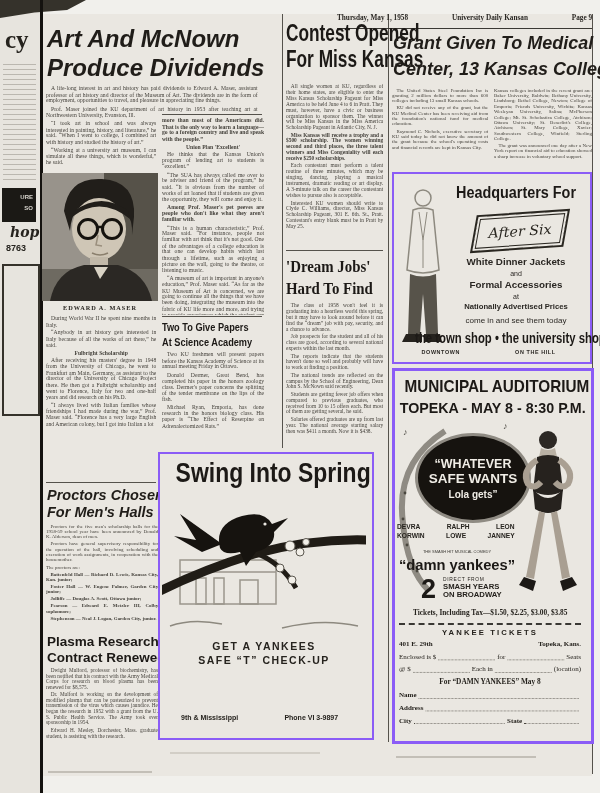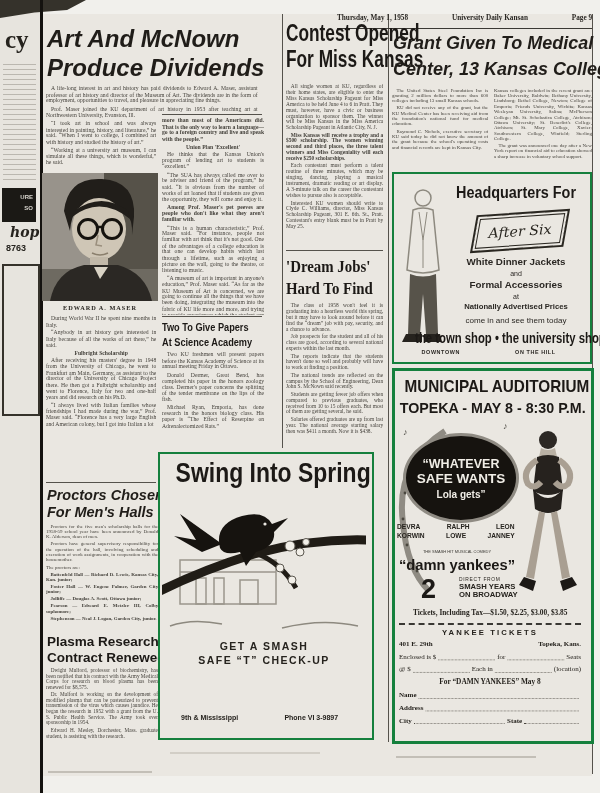--- a/index.html
+++ b/index.html
@@ -12,21 +12,21 @@
   .bt p{margin:0 0 3px;text-indent:8px}
   .bt p.ni{text-indent:0}
   .bt .sub{font-weight:bold;text-align:center;text-indent:0;margin:3px 0 2px}
   .bold{font-weight:bold}
   .rule{position:absolute;background:#55524c}
   .vrule{position:absolute;background:#55524c;width:1px}
   .hl-it{font-family:"Liberation Sans",sans-serif;font-style:italic;font-weight:bold;color:#201d19;white-space:nowrap}
   .hl-go{font-family:"Liberation Sans",sans-serif;font-weight:bold;color:#1c1916;white-space:nowrap}
   .cx{display:block;transform-origin:center top;white-space:nowrap;text-align:center}
   .lx{display:inline-block;transform-origin:left top;white-space:nowrap}
-  .adbox{position:absolute;border:2px solid #15803d;background:#eae7e1}
+  .adbox{position:absolute;border:2px solid #8b5cf6;background:#eae7e1}
   .leader{display:inline-block;border-bottom:1.5px dotted #4a473f;height:8px;flex:1;margin:0 3px}
   .frow{display:flex;align-items:flex-end;font-size:10px;margin-bottom:7px}
   .aslogo{position:absolute;width:88px;height:34px;border:2px solid #2a2721;background:#eae7e1;
           transform:skewX(-14deg) rotate(-4deg);display:flex;align-items:center;justify-content:center;
           box-shadow:inset 0 0 0 2px #eae7e1, inset 0 0 0 3px #2a2721}
   .as-script{font-family:"DejaVu Serif",serif;font-style:italic;font-size:14px;color:#2a2721;transform:skewX(10deg)}
   .oval{position:absolute;background:#16130f;border:3px solid #8f8b83;border-radius:50%;
         display:flex;flex-direction:column;align-items:center;justify-content:center;color:#f0ede6;
         font-family:"Liberation Sans",sans-serif;font-weight:bold;text-align:center}
   .stripes{position:absolute;background:repeating-linear-gradient(#b3afa7 0 1px,transparent 1px 5px)}
@@ -265,21 +265,21 @@
     </div>
     <svg class="abs" style="left:-4px;top:52px" width="70" height="176" viewBox="0 0 70 176">
       <path d="M54 8 Q4 40 12 100 Q16 146 38 168" stroke="#8f8b83" stroke-width="6" fill="none"></path>
       <circle cx="14" cy="70" r="1.4" fill="#4a473f"></circle>
         <circle cx="12" cy="96" r="1.4" fill="#4a473f"></circle>
       <circle cx="16" cy="122" r="1.4" fill="#4a473f"></circle>
         <circle cx="26" cy="148" r="1.4" fill="#4a473f"></circle>
     </svg>
     <span class="abs" style="left:8px;top:56px;font-size:9px;color:#55524c">♪</span>
     <span class="abs" style="left:108px;top:50px;font-size:9px;color:#55524c">♪</span>
-    <div class="oval" style="left:8px;top:62px;width:110px;height:84px">
+    <div class="oval" style="left:20px;top:62px;width:110px;height:84px">
       <div style="font-size:12.5px">“WHATEVER</div>
       <div style="font-size:13.5px">SAFE WANTS</div>
       <div style="font-size:10px;margin-top:3px">Lola gets”</div>
     </div>
     <svg class="abs" style="left:116px;top:56px" width="72" height="174" viewBox="0 0 72 174">
       <circle cx="37" cy="13" r="9" fill="#2c2824"></circle>
       <path d="M30 21 Q37 25 44 21 L46 30 Q37 34 28 30 Z" fill="#b9b1a4"></path>
       <path d="M26 30 Q37 26 48 30 L52 64 Q37 72 22 64 Z" fill="#26221e"></path>
       <path d="M26 33 Q10 44 17 57 Q23 63 30 55" stroke="#a99f92" stroke-width="6" fill="none"></path>
       <path d="M48 33 Q64 44 57 57 Q51 63 44 55" stroke="#a99f92" stroke-width="6" fill="none"></path>
@@ -303,21 +303,21 @@
         </div>
       </div>
     </div>
     <div class="abs clip" style="left:10px;top:178px;width:104px;height:6px">
       <div style="transform:scale(0.5);transform-origin:0 0;width:208px;text-align:center;font-family:'Liberation Sans',sans-serif;font-size:8px;color:#3a3833">THE SMASH HIT MUSICAL COMEDY</div>
     </div>
     <div class="abs hl-go" style="left:0;top:185px;width:124px;text-align:center">
       <span class="cx" style="transform:scaleX(.95);font-size:15.5px">“damn yankees”</span>
     </div>
     <div class="abs hl-go" style="left:26px;top:203px;font-size:27px">2</div>
-    <div class="abs clip" style="left:64px;top:206px;width:70px;height:28px">
+    <div class="abs clip" style="left:48px;top:206px;width:70px;height:28px">
       <div style="transform:scale(0.7);transform-origin:0 0;width:100px;font-family:'Liberation Sans',sans-serif;color:#26231e">
         <div style="font-size:7px;letter-spacing:1px">DIRECT FROM</div>
         <div style="font-weight:bold;font-size:11px">SMASH YEARS</div>
         <div style="font-weight:bold;font-size:11px">ON BROADWAY</div>
       </div>
     </div>
     <div class="abs clip" style="left:0;top:238px;width:190px;height:9px">
       <div style="transform:scale(0.7);transform-origin:0 0;width:272px;text-align:center;font-weight:bold;font-size:10.5px;color:#26231e">Tickets, Including Tax—$1.50, $2.25, $3.00, $3.85</div>
     </div>
     <div class="abs" style="left:4px;top:252px;width:182px;border-top:2px dashed #3a3833"></div>
@@ -381,21 +381,21 @@
           <circle cx="138" cy="58" r="4"></circle>
         <circle cx="118" cy="74" r="4"></circle>
           <circle cx="144" cy="48" r="3.5"></circle>
           <circle cx="130" cy="86" r="4"></circle>
       </g>
       <path d="M58 54 Q52 30 80 22 Q102 16 110 30 L126 24 L112 38 Q114 52 94 58 L84 72 L78 58 Q62 62 58 54 Z" fill="#16130f"></path>
       <path d="M60 50 L18 20 L34 46 L12 42 L40 58 Z" fill="#16130f"></path>
       <circle cx="103" cy="30" r="1.6" fill="#eae7e1"></circle>
       <path d="M8 132 Q30 124 60 130 M120 134 Q160 124 196 132" stroke="#8d897f" stroke-width="1.5" fill="none"></path>
     </svg>
-    <div class="abs" style="left:0;top:186px;width:208px;text-align:center;font-family:'Liberation Sans',sans-serif;font-weight:bold;font-size:10.5px;letter-spacing:1.5px;color:#26231e">GET A SMASH</div>
+    <div class="abs" style="left:0;top:186px;width:208px;text-align:center;font-family:'Liberation Sans',sans-serif;font-weight:bold;font-size:10.5px;letter-spacing:1.5px;color:#26231e">GET A YANKEES</div>
     <div class="abs" style="left:0;top:200px;width:208px;text-align:center;font-family:'Liberation Sans',sans-serif;font-weight:bold;font-size:10.5px;letter-spacing:1.5px;color:#26231e">SAFE “T” CHECK-UP</div>
     <div class="abs clip" style="left:0;top:260px;width:208px;height:10px">
       <div style="transform:scale(0.7);transform-origin:0 0;width:297px;display:flex;font-family:'Liberation Sans',sans-serif;font-weight:bold;font-size:10px;color:#26231e">
         <span style="margin-left:30px">9th &amp; Mississippi</span>
         <span style="margin-left:66px">Phone VI 3-9897</span>
       </div>
     </div>
   </div>
   <div class="smudge" style="left:170px;top:752px;width:150px;opacity:.5"></div>
 

